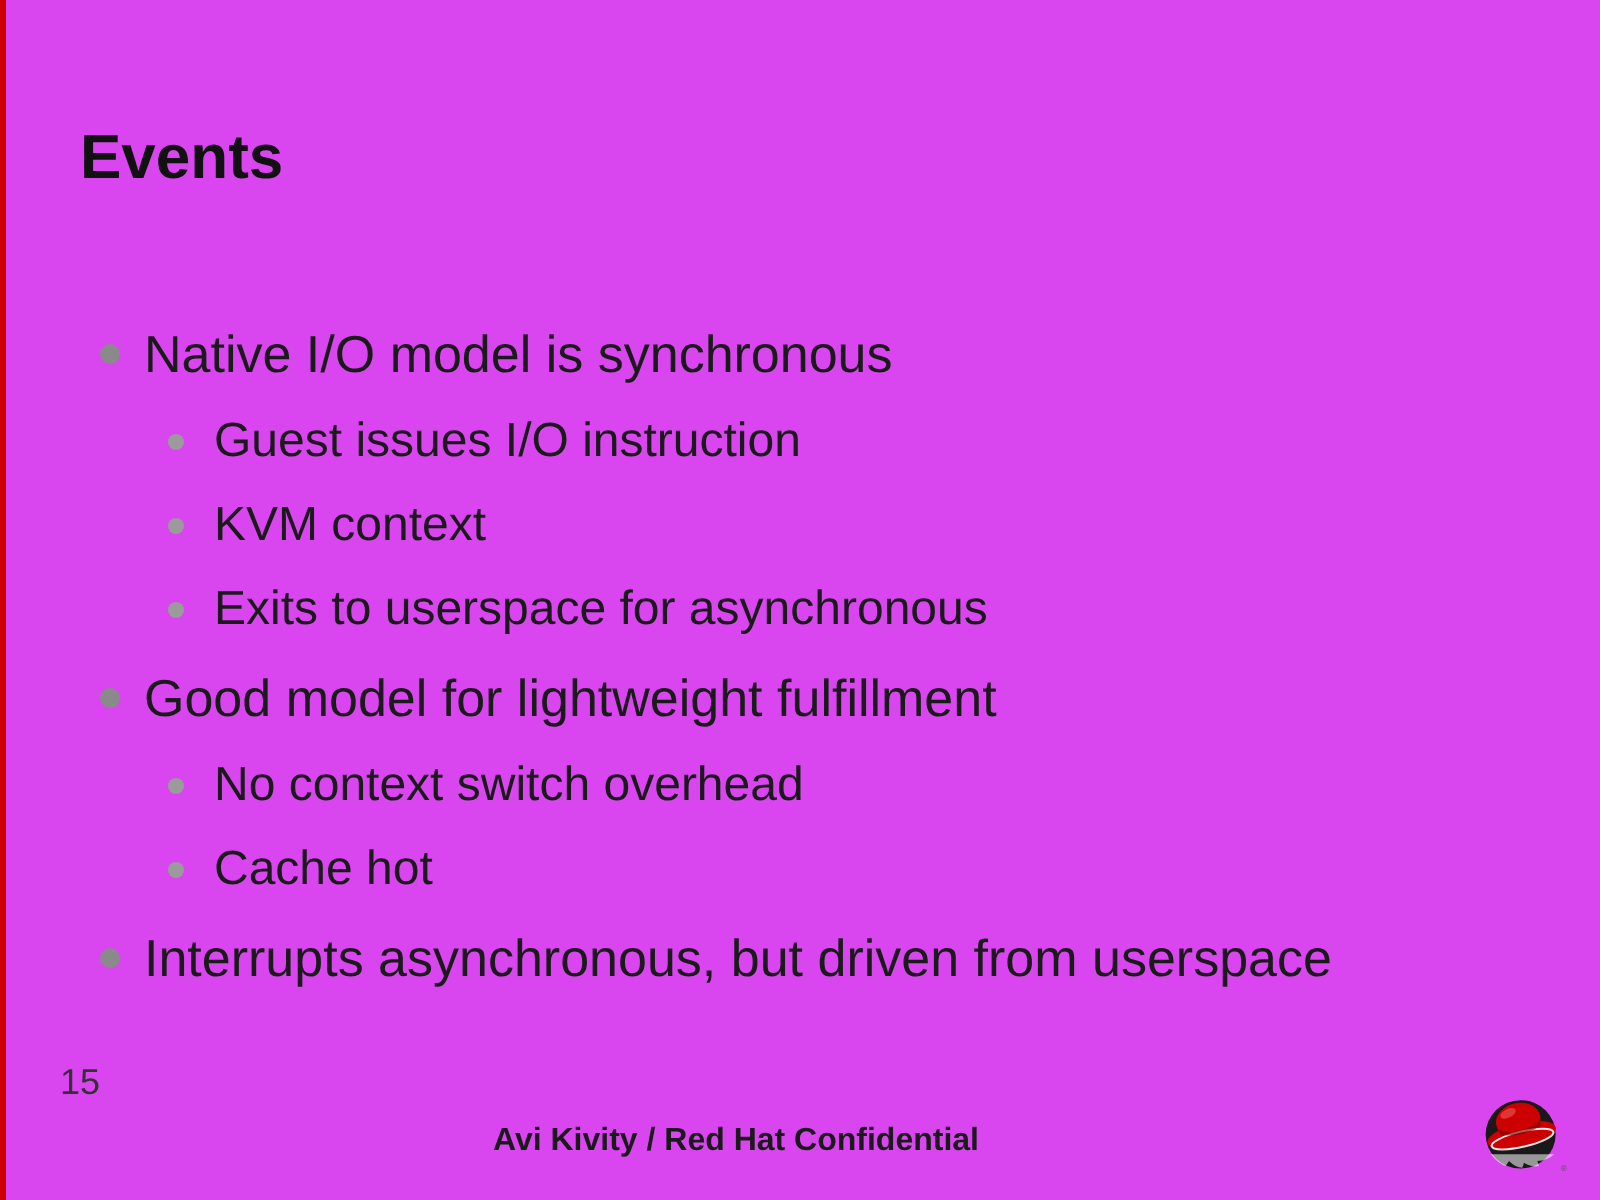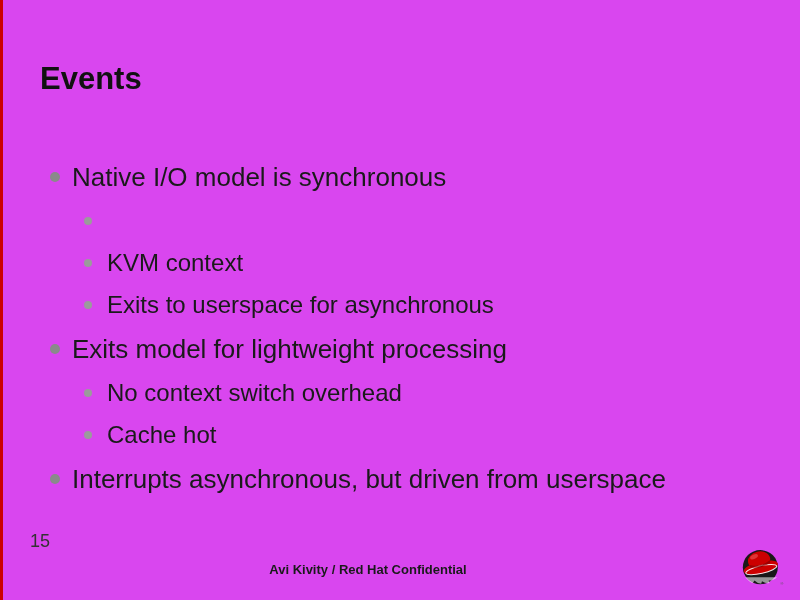--- a/index.html
+++ b/index.html
@@ -12,55 +12,56 @@
   .bullets{position:absolute;left:0;top:110px;width:780px;margin-top:44px;}
   .row{display:flex;align-items:center;}
   .row.l1{height:46px;font-size:26px;padding-left:50px;}
   .row.l2{height:42px;font-size:24px;padding-left:84px;}
   .dot{border-radius:50%;flex:none;}
   .l1 .dot{width:10px;height:10px;background:#8a8a8a;margin-right:12px;}
   .l2 .dot{width:8px;height:8px;background:#9b9b9b;margin-right:15px;}
   .row .txt{white-space:nowrap;}
   .page-number{position:absolute;left:30px;top:531px;font-size:18px;color:#333333;}
   .footer-text{position:absolute;left:368px;top:562px;transform:translateX(-50%);
-    font-size:13px;font-weight:700;color:#1a1a1a;white-space:nowrap;}
+    font-size:16px;font-weight:700;color:#1a1a1a;white-space:nowrap;}
   .logo{position:absolute;left:737px;top:542px;width:50px;height:52px;}
 </style>
 </head>
 <body>
 
 <div class="slide">
   <div class="accent-bar"></div>
 
   <h1 class="title">Events</h1>
 
   <div class="bullets">
     <div class="row l1">
       <span class="dot"></span>
       <span class="txt">Native I/O model is synchronous</span>
     </div>
 
     <div class="row l2">
       <span class="dot"></span>
+      <span class="txt">Guest issues I/O instruction</span>
     </div>
 
     <div class="row l2">
       <span class="dot"></span>
       <span class="txt">KVM context</span>
     </div>
 
     <div class="row l2">
       <span class="dot"></span>
       <span class="txt">Exits to userspace for asynchronous</span>
     </div>
 
 
     <div class="row l1">
       <span class="dot"></span>
-      <span class="txt">Exits model for lightweight processing</span>
+      <span class="txt">Good model for lightweight fulfillment</span>
     </div>
 
     <div class="row l2">
       <span class="dot"></span>
       <span class="txt">No context switch overhead</span>
     </div>
 
     <div class="row l2">
       <span class="dot"></span>
       <span class="txt">Cache hot</span>

